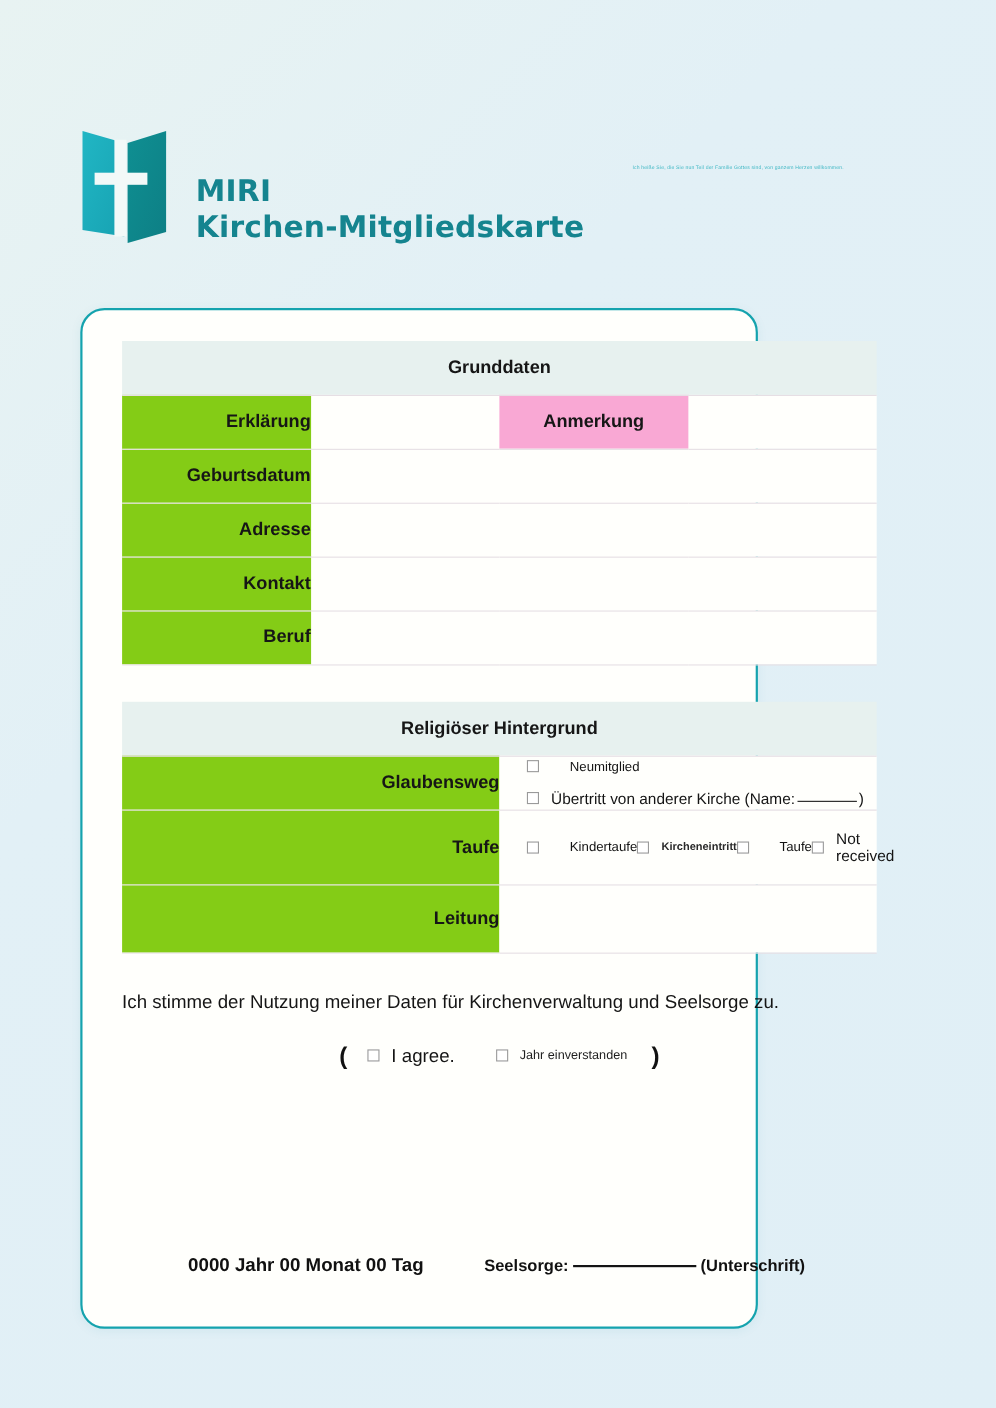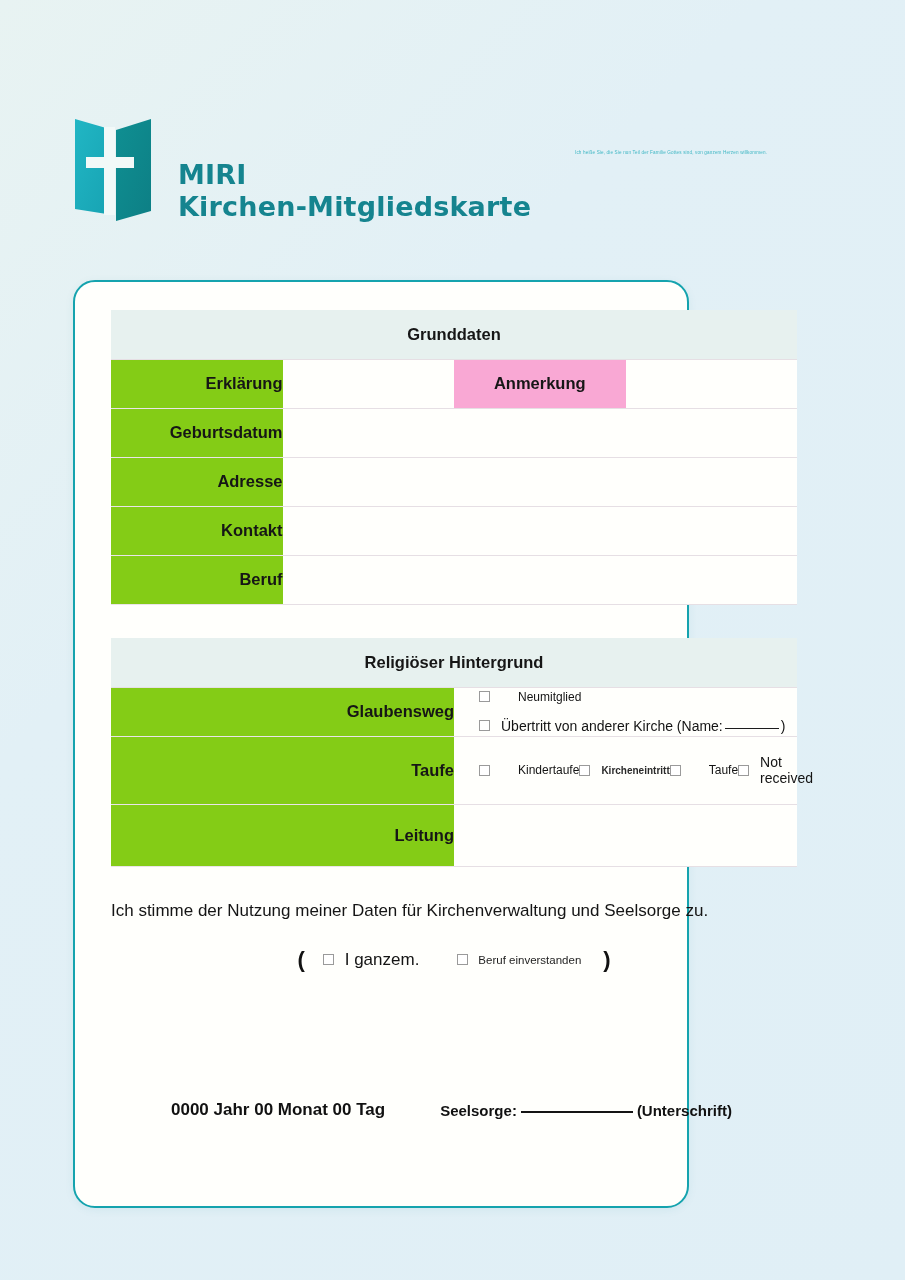--- a/index.html
+++ b/index.html
@@ -117,21 +117,21 @@
     display:flex; align-items:center; justify-content:center;
   }
   .paren { font-size:22px; font-weight:bold; color:#111; }
   #opt1 { display:flex; align-items:center; margin-left:18px; }
   #opt2 { display:flex; align-items:center; margin-left:38px; margin-right:22px; }
   .opt1-txt { font-size:17px; margin-left:11px; color:#141414; }
   .opt2-txt { font-size:11.5px; margin-left:10px; color:#1e1e1e; }
 
   
   #footer {
-    position:absolute; left:36px; top:818px; width:686px;
+    position:absolute; left:36px; top:858px; width:686px;
     display:flex; align-items:center;
   }
   #date-line { font-size:17px; font-weight:bold; color:#111; margin-left:60px; }
   #sig-line { font-size:15px; font-weight:bold; color:#111; margin-left:55px; }
   .sig-ul { border-bottom:2px solid #141414; display:inline-block; width:112px; vertical-align:3px; margin:0 4px; }
 </style>
 </head>
 <body>
 
 <div id="header">
@@ -251,25 +251,25 @@
       </tr>
     </tbody>
       </table>
 
     <div id="consent">
       <div id="consent-text">Ich stimme der Nutzung meiner Daten für Kirchenverwaltung und Seelsorge zu.</div>
       <div id="consent-opts">
         <span class="paren">(</span>
         <span id="opt1">
           <span class="box"></span>
-          <span class="opt1-txt">I ganzem.</span>
+          <span class="opt1-txt">I agree.</span>
         </span>
         <span id="opt2">
           <span class="box"></span>
-          <span class="opt2-txt">Beruf einverstanden</span>
+          <span class="opt2-txt">Jahr einverstanden</span>
         </span>
         <span class="paren">)</span>
       </div>
     </div>
   </div>
 
   <div id="footer">
     <span id="date-line">0000 Jahr 00 Monat 00 Tag</span>
     <span id="sig-line"><span>Seelsorge:</span><span class="sig-ul"></span><span>(Unterschrift)</span></span>
   </div>

